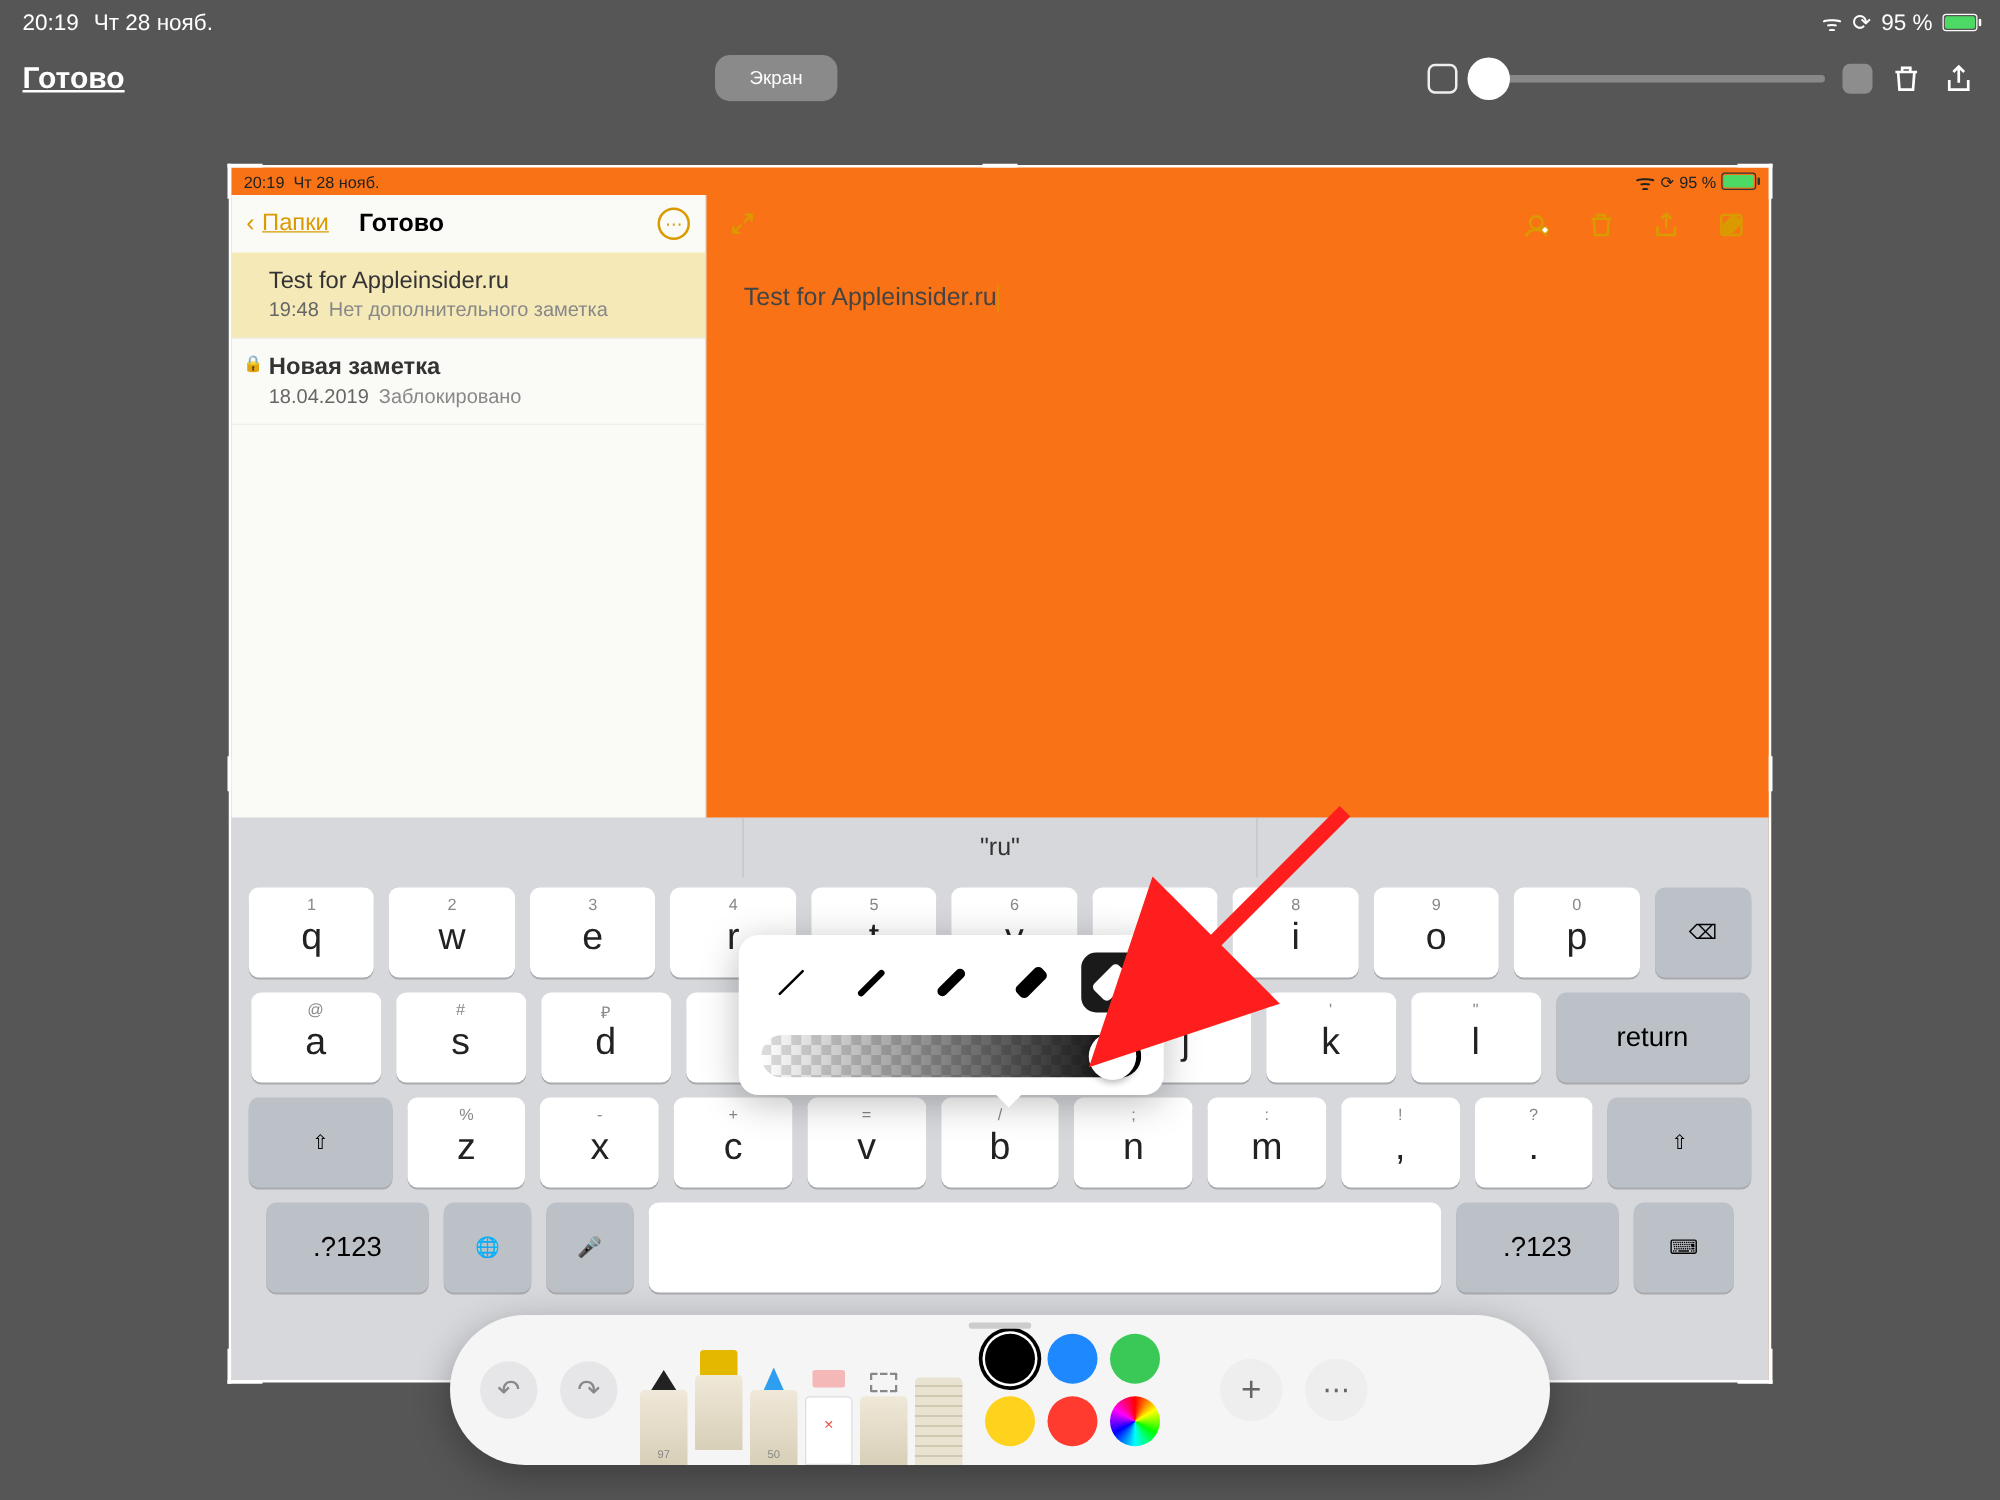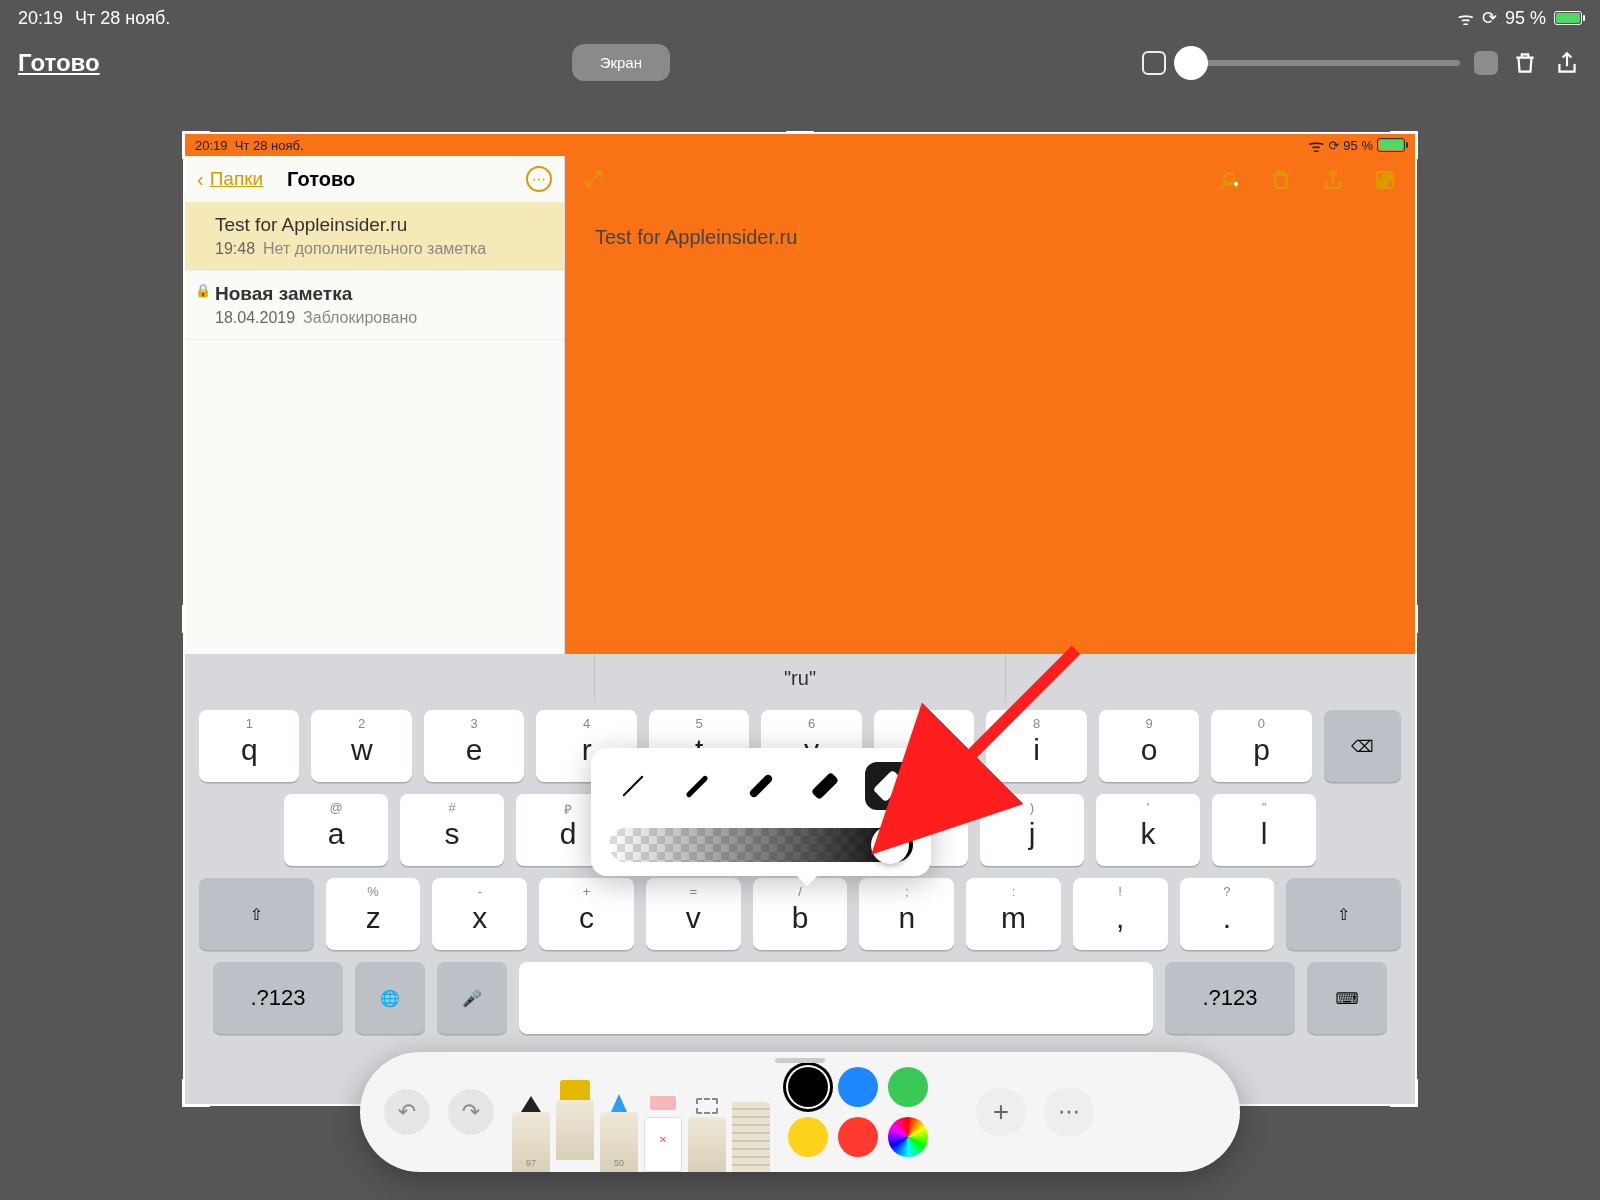--- a/index.html
+++ b/index.html
@@ -333,20 +333,21 @@
               <span class="main-ch">j</span>
             </div>
             <div class="key r2">
               <span class="hint">'</span>
               <span class="main-ch">k</span>
             </div>
             <div class="key r2">
               <span class="hint">"</span>
               <span class="main-ch">l</span>
             </div>
+            <div class="key return">return</div>
           </div>
         <div class="kb-row" id="kbr3">
             <div class="key shift">
               <span>⇧</span>
             </div>
             <div class="key r3">
               <span class="hint">%</span>
               <span class="main-ch">z</span>
             </div>
             <div class="key r3">

